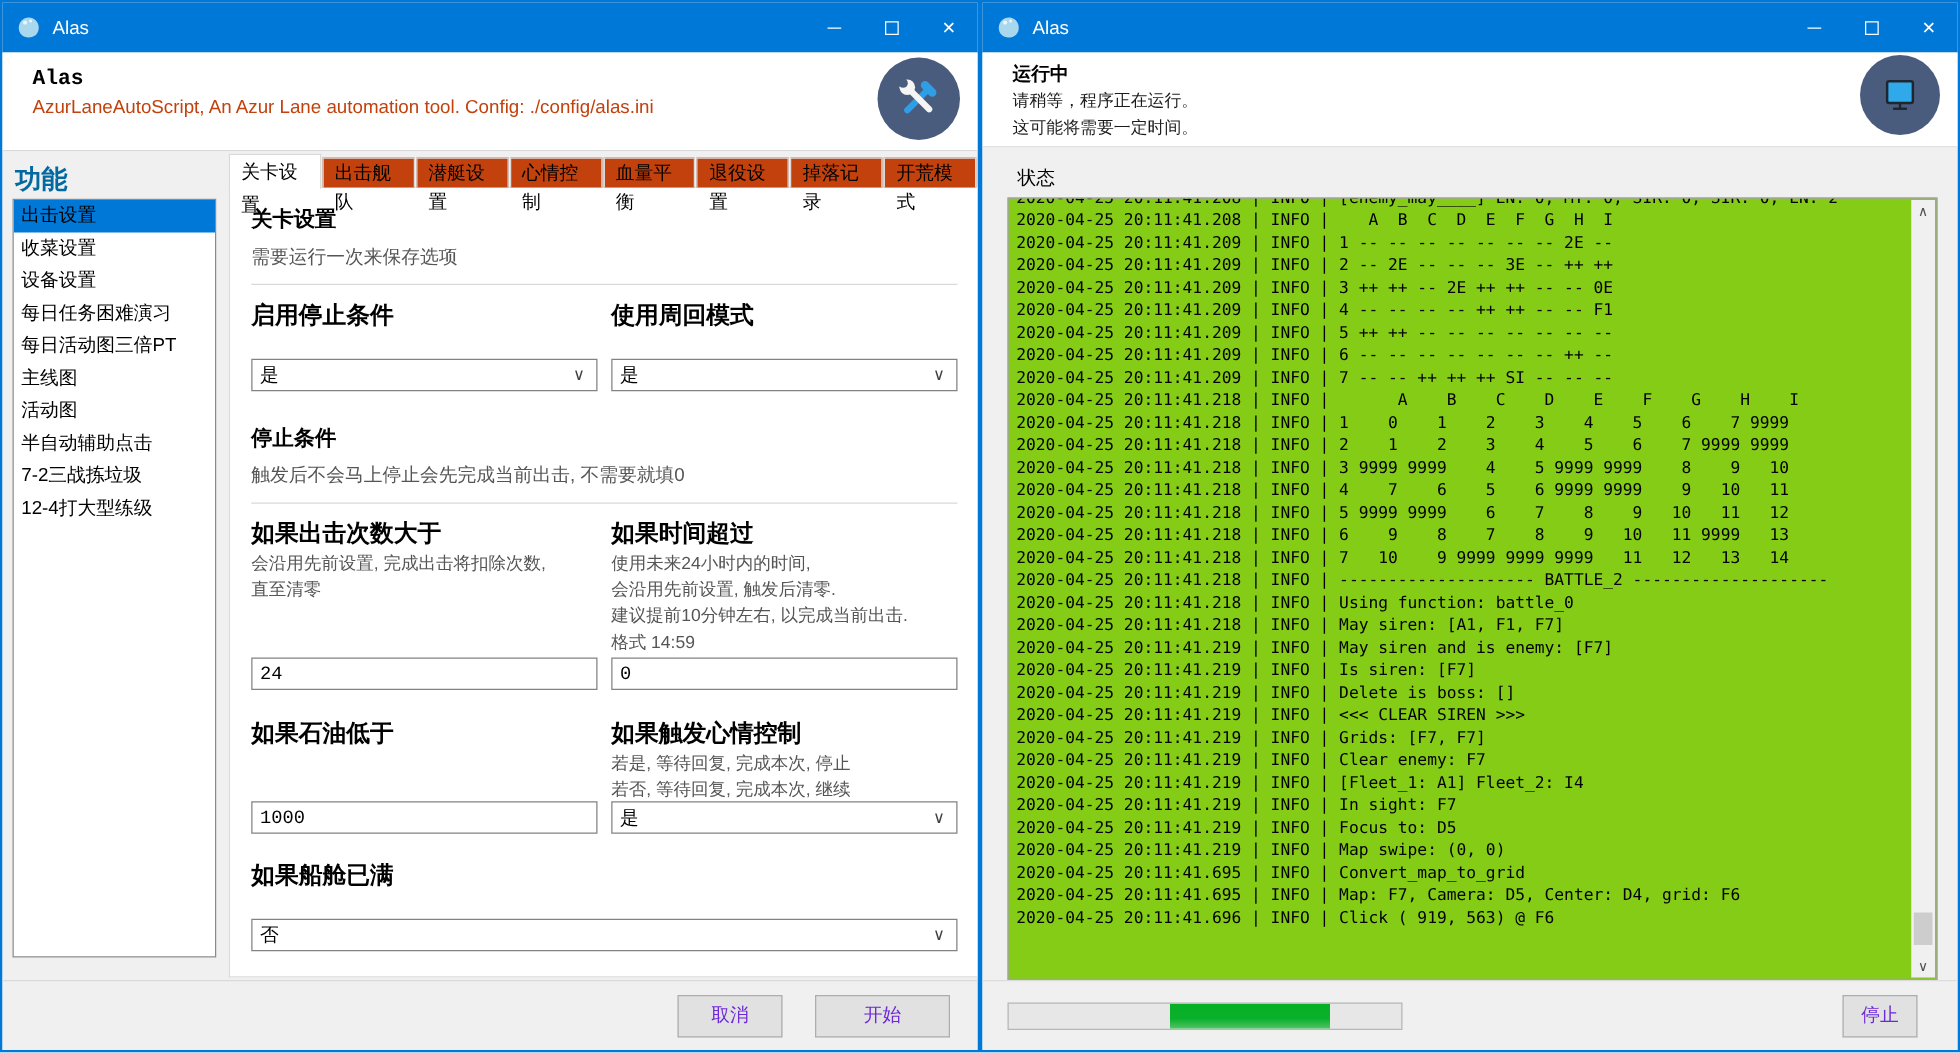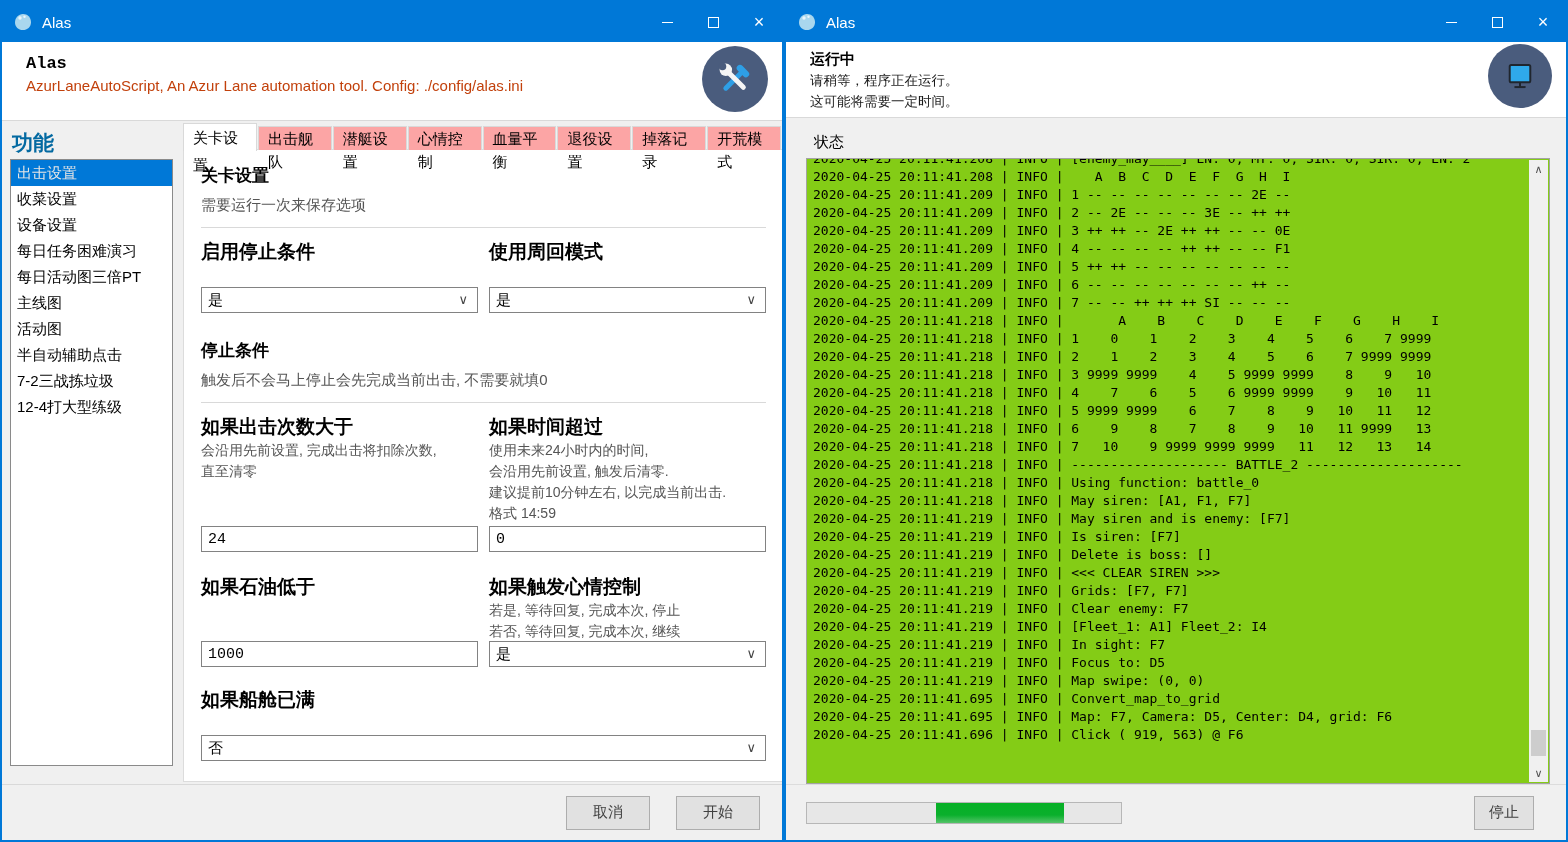--- a/index.html
+++ b/index.html
@@ -22,42 +22,42 @@
   .hdr-sub{font-size:15px;color:#c2410c;padding:4px 0 0 24px;}
   .hdr-title-r{font-weight:bold;font-size:15px;color:#000;padding:8px 0 0 24px;}
   .hdr-line{font-size:13.5px;color:#1b1b1b;padding:3px 0 0 24px;}
   .badge{position:absolute;right:14px;top:4px;width:66px;height:66px;border-radius:50%;background:#4a5c7d;display:flex;align-items:center;justify-content:center;z-index:5;}
   .badge-r{width:64px;height:64px;top:2px;}
   
   .body{position:relative;flex:1 1 auto;background:#f0f0f0;overflow:hidden;}
   .func-label{position:absolute;left:10px;top:8px;font-size:21px;font-weight:bold;color:#0369a1;}
   .listbox{position:absolute;left:8px;top:38px;width:163px;height:607px;background:#fff;border:1px solid #8a8a8a;box-sizing:border-box;overflow:hidden;}
   .side-item{height:26px;line-height:26px;padding-left:6px;font-size:15px;color:#000;white-space:nowrap;}
-  .side-item.selected{background:#0078d7;color:#e5e5e5;}
+  .side-item.selected{background:#0078d7;color:#000000;}
   
   .tabs{position:absolute;left:181px;top:2px;display:flex;align-items:flex-end;z-index:3;}
-  .tab{height:23px;line-height:23px;padding:0 9px;font-size:15px;background:#fca5a5;border:1px solid #d9d9d9;border-bottom:none;margin-right:1px;color:#000;}
+  .tab{height:23px;line-height:23px;padding:0 9px;font-size:15px;background:#c2410c;border:1px solid #d9d9d9;border-bottom:none;margin-right:1px;color:#000;}
   .tab.active{height:27px;line-height:27px;background:#fff;margin-bottom:-1px;z-index:4;position:relative;}
   .tabpanel{position:absolute;left:181px;top:28px;right:0;bottom:2px;background:#fff;border:1px solid #dcdcdc;border-right:none;box-sizing:border-box;padding:0 16px 0 17px;overflow:hidden;}
   .sec-title{font-size:17px;font-weight:bold;color:#000;margin:14px 0 0;}
   .sec-desc{font-size:15px;color:#555;margin:9px 0 0;}
   .hline{border:none;border-top:1px solid #d9d9d9;margin:12px 0 0;}
   .frow{display:grid;grid-template-columns:1fr 1fr;column-gap:11px;margin-top:11px;}
   .flabel{font-size:19px;font-weight:bold;color:#000;}
   .fdesc{font-size:14px;color:#555;line-height:21px;}
   .spacer22{height:22px;} .spacer86{height:86px;} .spacer41{height:41px;}
   .textbox,.selectbox{height:24px;border:1px solid #828282;background:#fff;box-sizing:content-box;display:flex;align-items:center;position:relative;font-size:15px;color:#000;}
   .textbox input{border:none;outline:none;width:100%;height:100%;padding:0 0 0 6px;font-size:15px;font-family:Liberation Mono, monospace;color:#000;background:transparent;}
   .selectbox{padding-left:6px;}
   .chev{position:absolute;right:9px;top:4px;color:#444;font-size:13px;}
   
   .footer{flex:0 0 55px;background:#f0f0f0;border-top:1px solid #d9d9d9;display:flex;align-items:center;}
-  .btn{height:34px;background:#e1e1e1;border:1px solid #adadad;font-size:15px;color:#404040;display:flex;align-items:center;justify-content:center;font-family:inherit;text-align:right;}
+  .btn{height:34px;background:#e1e1e1;border:1px solid #adadad;font-size:15px;color:#6d28d9;display:flex;align-items:center;justify-content:center;font-family:inherit;text-align:right;}
   .btn-cancel{width:84px;margin-left:auto;}
-  .btn-start{width:84px;margin-left:26px;margin-right:22px;}
+  .btn-start{width:108px;margin-left:26px;margin-right:22px;}
   .btn-stop{width:60px;margin-left:auto;margin-right:32px;}
   
   .status-label{position:absolute;left:28px;top:15px;font-size:15px;color:#000;}
   .logbox{position:absolute;left:20px;top:40px;width:744px;bottom:0;background:#84cc16;border:1px solid #a3a3a3;box-sizing:border-box;overflow:hidden;}
   .logpre{margin:-9px 0 0;padding:0 0 0 6px;font-family:"DejaVu Sans Mono","Liberation Mono",monospace;font-size:13px;line-height:18px;color:#000;white-space:pre;}
   .log-line{white-space:pre;}
   .vscroll{position:absolute;top:1px;right:1px;bottom:1px;width:19px;background:#f0f0f0;}
   .scroll-arrow{position:absolute;left:0;width:19px;height:18px;color:#505050;font-size:11px;display:flex;align-items:center;justify-content:center;}
   .arrow-up{top:0;} .arrow-down{bottom:0;}
   .scroll-thumb{position:absolute;left:2px;right:2px;bottom:26px;height:26px;background:#cdcdcd;}

